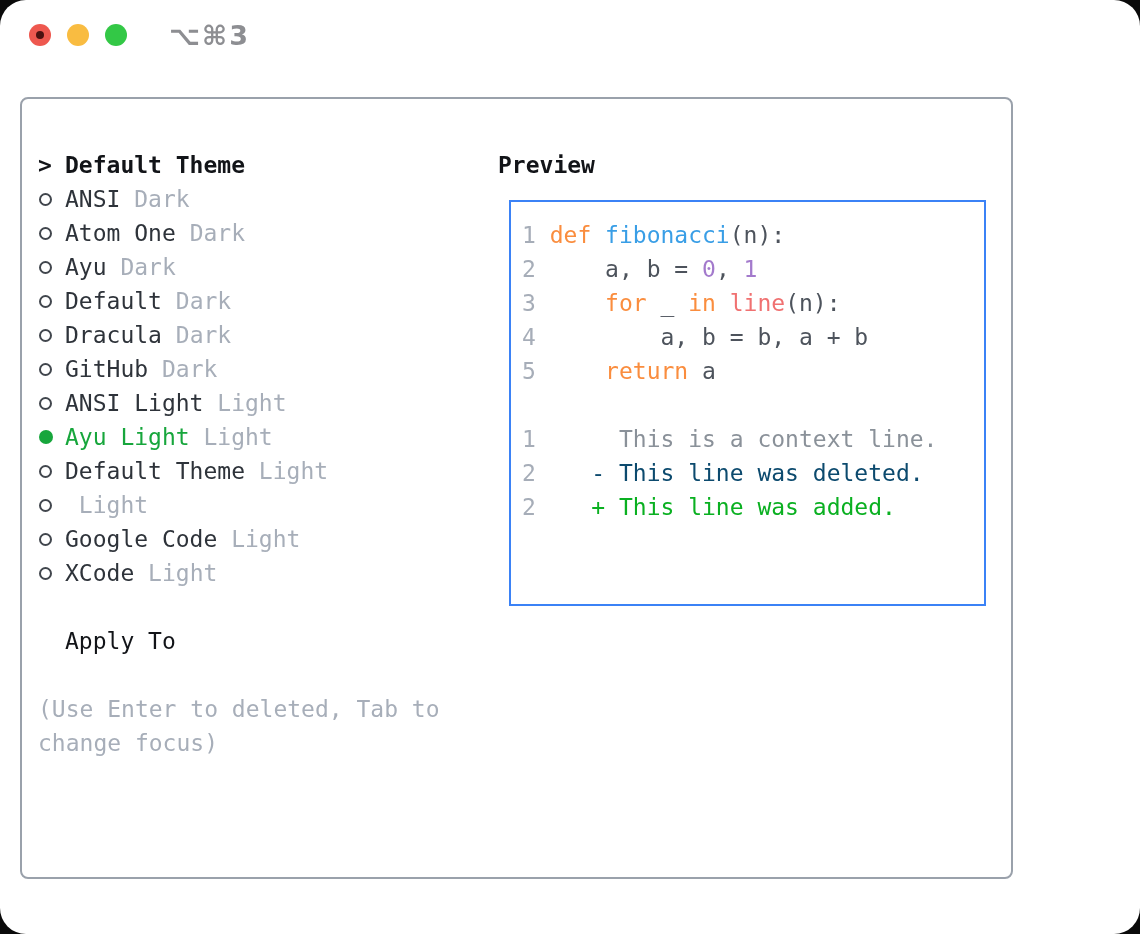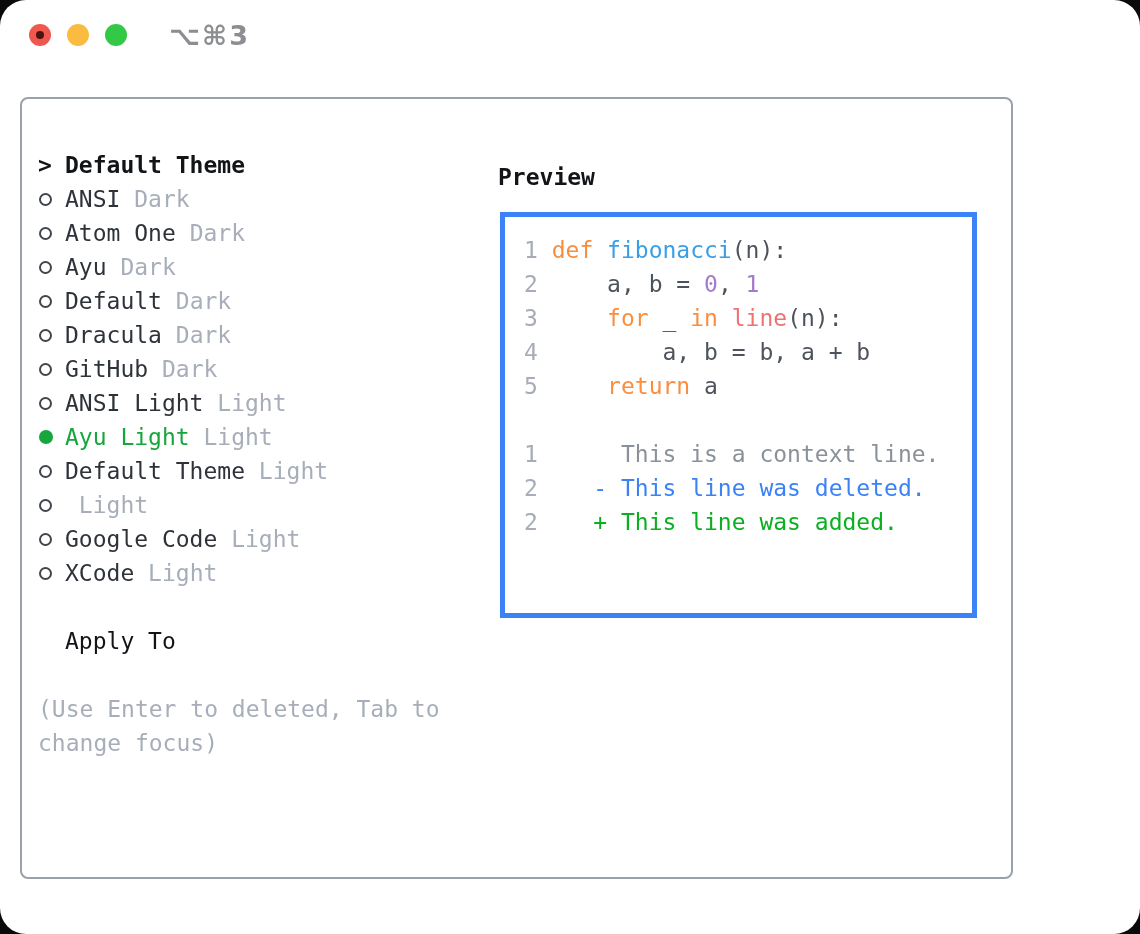--- a/index.html
+++ b/index.html
@@ -24,23 +24,23 @@
   .marker{display:inline-flex;align-items:center;justify-content:flex-start;width:27px;flex:0 0 27px;}
   .focus-caret{color:#121418;font-weight:bold;font-size:23px;}
   .radio{width:13px;height:13px;border-radius:50%;border:2px solid #41464d;box-sizing:border-box;margin-left:1px;}
   .radio.sel{border:none;background:#17a63c;width:14px;height:14px;}
   .hdr{color:#121418;font-weight:bold;}
   .name{color:#2e333a;}
   .name.sel{color:#17a63c;}
   .variant{color:#a7aeb9;}
   .help{color:#a7aeb9;font-size:23px;height:34px;display:flex;align-items:center;white-space:pre;}
   
-  .right-col{position:absolute;left:476px;top:61px;}
+  .right-col{position:absolute;left:476px;top:49px;}
   .preview-title{height:34px;display:flex;align-items:center;font-size:23px;font-weight:bold;color:#121418;}
-  .preview-box{margin-left:2px;margin-top:18px;width:477px;height:406px;border:5px solid #3b82f6;box-sizing:border-box;background:#fff;padding:16px 0 0 19px;overflow:hidden;}
+  .preview-box{margin-left:11px;margin-top:18px;width:477px;height:406px;border:2px solid #3b82f6;box-sizing:border-box;background:#fff;padding:16px 0 0 11px;overflow:hidden;}
   .code-line{height:34px;line-height:34px;font-size:23px;white-space:pre;}
 </style>
 </head>
 <body>
 
 <div class="window">
 
   <div class="titlebar">
     <div class="lights">
       <button class="light red"></button>
@@ -86,19 +86,19 @@
     <div class="right-col">
       <div class="preview-title">Preview</div>
       <div class="preview-box" id="preview-box">
           <div class="code-line"><span style="color: rgb(166, 173, 184);">1 </span><span style="color: rgb(250, 141, 62);">def </span><span style="color: rgb(57, 158, 230);">fibonacci</span><span style="color: rgb(77, 83, 92);">(n):</span></div>
           <div class="code-line"><span style="color: rgb(166, 173, 184);">2     </span><span style="color: rgb(77, 83, 92);">a, b = </span><span style="color: rgb(163, 122, 204);">0</span><span style="color: rgb(77, 83, 92);">, </span><span style="color: rgb(163, 122, 204);">1</span></div>
           <div class="code-line"><span style="color: rgb(166, 173, 184);">3     </span><span style="color: rgb(250, 141, 62);">for </span><span style="color: rgb(77, 83, 92);">_ </span><span style="color: rgb(250, 141, 62);">in </span><span style="color: rgb(240, 113, 113);">line</span><span style="color: rgb(77, 83, 92);">(n):</span></div>
           <div class="code-line"><span style="color: rgb(166, 173, 184);">4         </span><span style="color: rgb(77, 83, 92);">a, b = b, a + b</span></div>
           <div class="code-line"><span style="color: rgb(166, 173, 184);">5     </span><span style="color: rgb(250, 141, 62);">return </span><span style="color: rgb(77, 83, 92);">a</span></div>
           <div class="code-line">&nbsp;</div>
           <div class="code-line"><span style="color: rgb(166, 173, 184);">1      </span><span style="color: rgb(138, 145, 153);">This is a context line.</span></div>
-          <div class="code-line"><span style="color: rgb(166, 173, 184);">2    </span><span style="color: #3b82f6;">- This line was deleted.</span></div>
+          <div class="code-line"><span style="color: rgb(166, 173, 184);">2    </span><span style="color: #0c4a6e;">- This line was deleted.</span></div>
           <div class="code-line"><span style="color: rgb(166, 173, 184);">2    </span><span style="color: rgb(10, 176, 33);">+ This line was added.</span></div>
         </div>
     </div>
 
   </div>
 </div>
 
 </body></html>

